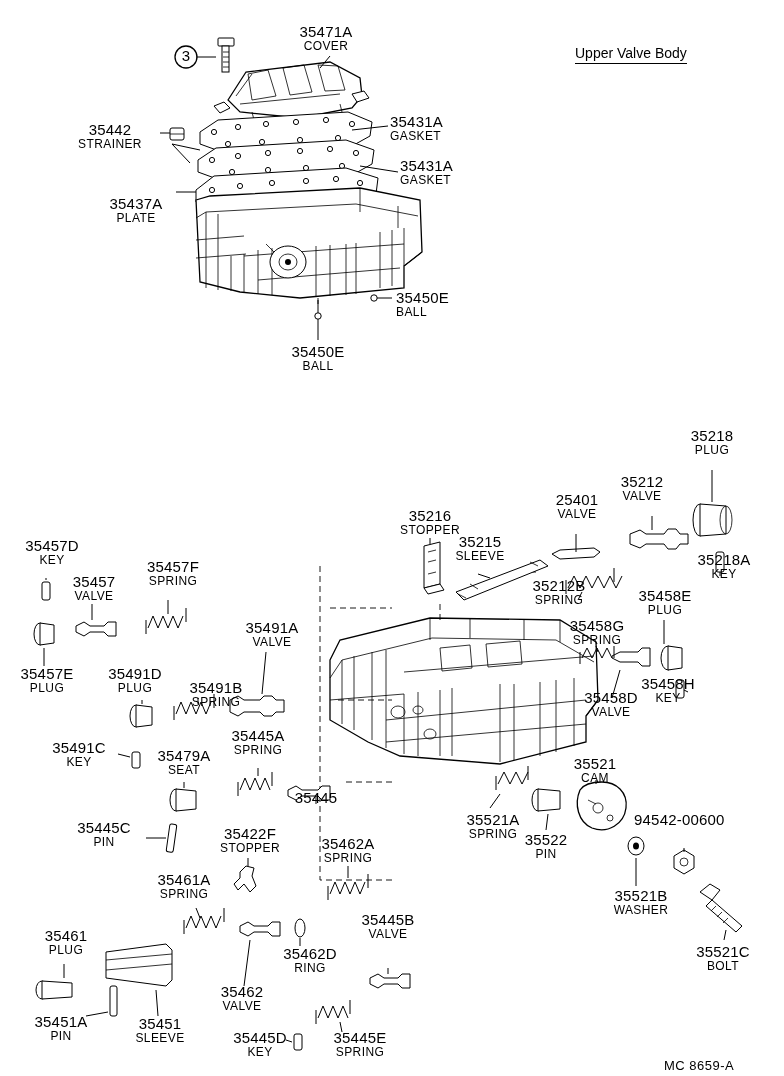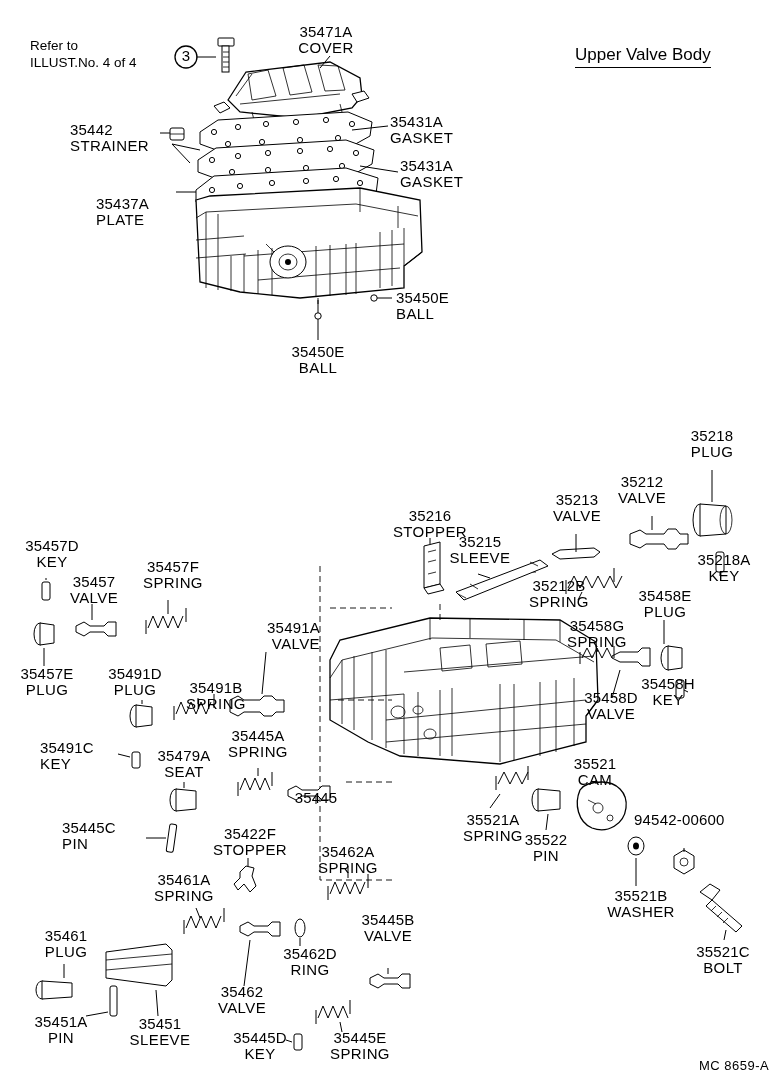--- a/index.html
+++ b/index.html
@@ -7,25 +7,25 @@
     width:784px;height:1076px;
     background:#ffffff;
     font-family:"Liberation Sans", sans-serif;
     color:#000;
     position:relative;
     overflow:hidden;
   }
   #sheet{position:absolute;inset:0;}
   .lbl{position:absolute;white-space:nowrap;line-height:1.05;}
   .lbl .num{font-size:15px;letter-spacing:0.2px;}
-  .lbl .sub{font-size:15px;letter-spacing:0.4px;}
+  .lbl .sub{font-size:12px;letter-spacing:0.4px;}
   .lbl.ctr{text-align:center;}
-  .lbl.rt{text-align:left;}
+  .lbl.rt{text-align:center;}
   .note{position:absolute;font-size:13.5px;line-height:1.25;}
-  .title{position:absolute;font-size:17px;border-bottom:1.4px solid #000;padding-bottom:2px;}
+  .title{position:absolute;font-size:14px;border-bottom:1.4px solid #000;padding-bottom:2px;}
   .code{position:absolute;font-size:13px;letter-spacing:0.5px;}
   svg{position:absolute;left:0;top:0;}
   .ln{stroke:#000;stroke-width:1;fill:none;}
   .thin{stroke:#000;stroke-width:0.8;fill:none;}
   .dash{stroke:#000;stroke-width:0.9;fill:none;stroke-dasharray:6 4;}
   .wh{fill:#fff;stroke:#000;stroke-width:1;}
   .wh2{fill:#fff;stroke:#000;stroke-width:1.3;}
   .blk{fill:#000;}
   .dot{fill:#fff;stroke:#000;stroke-width:1;}
 </style>
@@ -406,29 +406,25 @@
 
     <g>
       <path class="wh" d="M700 892 l10 -8 10 6 -8 10 z"></path>
       <path class="wh" d="M712 900 L742 926 L736 932 L706 906 Z"></path>
       <path class="thin" d="M716 906 l-5 5 M722 912 l-5 5 M728 918 l-5 5"></path>
     </g>
     <path class="ln" d="M724 940 L726 930"></path>
 
   </svg>
 
-  <div class="note" style="left:30px;top:38px;">
-    <div>Refer to</div>
-    <div>ILLUST.No. 4 of 4</div>
-  </div>
   <div class="lbl ctr" style="left:178px;top:48px;width:16px;">
     <div class="num">3</div>
   </div>
   <div class="title" style="left:575px;top:45px;"><span>Upper Valve Body</span></div>
-  <div class="code" style="left:699px;top:1058px;"><span>MC 8659-A</span></div>
+  <div class="code" style="left:664px;top:1058px;"><span>MC 8659-A</span></div>
 
   <div class="lbl ctr" style="left:281px;top:24px;width:90px;">
     <div class="num">35471A</div>
       <div class="sub">COVER</div>
   </div>
   <div class="lbl rt" style="left:70px;top:122px;width:80px;">
     <div class="num">35442</div>
       <div class="sub">STRAINER</div>
   </div>
   <div class="lbl" style="left:390px;top:114px;">
@@ -458,21 +454,21 @@
   </div>
   <div class="lbl ctr" style="left:602px;top:474px;width:80px;">
     <div class="num">35212</div>
       <div class="sub">VALVE</div>
   </div>
   <div class="lbl ctr" style="left:684px;top:552px;width:80px;">
     <div class="num">35218A</div>
       <div class="sub">KEY</div>
   </div>
   <div class="lbl ctr" style="left:537px;top:492px;width:80px;">
-    <div class="num">35213</div>
+    <div class="num">25401</div>
       <div class="sub">VALVE</div>
   </div>
   <div class="lbl ctr" style="left:518px;top:578px;width:82px;">
     <div class="num">35212B</div>
       <div class="sub">SPRING</div>
   </div>
   <div class="lbl ctr" style="left:388px;top:508px;width:84px;">
     <div class="num">35216</div>
       <div class="sub">STOPPER</div>
   </div>
@@ -490,21 +486,21 @@
       <div class="sub">SPRING</div>
   </div>
   <div class="lbl ctr" style="left:58px;top:574px;width:72px;">
     <div class="num">35457</div>
       <div class="sub">VALVE</div>
   </div>
   <div class="lbl ctr" style="left:10px;top:666px;width:74px;">
     <div class="num">35457E</div>
       <div class="sub">PLUG</div>
   </div>
-  <div class="lbl ctr" style="left:240px;top:620px;width:80px;text-align:right;">
+  <div class="lbl ctr" style="left:232px;top:620px;width:80px;">
     <div class="num">35491A</div>
       <div class="sub">VALVE</div>
   </div>
   <div class="lbl ctr" style="left:176px;top:680px;width:80px;">
     <div class="num">35491B</div>
       <div class="sub">SPRING</div>
   </div>
   <div class="lbl ctr" style="left:95px;top:666px;width:80px;">
     <div class="num">35491D</div>
       <div class="sub">PLUG</div>
@@ -544,21 +540,21 @@
       <div class="sub">SEAT</div>
   </div>
   <div class="lbl rt" style="left:62px;top:820px;width:84px;">
     <div class="num">35445C</div>
       <div class="sub">PIN</div>
   </div>
   <div class="lbl ctr" style="left:208px;top:826px;width:84px;">
     <div class="num">35422F</div>
       <div class="sub">STOPPER</div>
   </div>
-  <div class="lbl ctr" style="left:306px;top:836px;width:84px;margin-top:8px;">
+  <div class="lbl ctr" style="left:306px;top:836px;width:84px;">
     <div class="num">35462A</div>
       <div class="sub">SPRING</div>
   </div>
 
   <div class="lbl ctr" style="left:452px;top:812px;width:82px;">
     <div class="num">35521A</div>
       <div class="sub">SPRING</div>
   </div>
   <div class="lbl ctr" style="left:556px;top:756px;width:78px;">
     <div class="num">35521</div>

